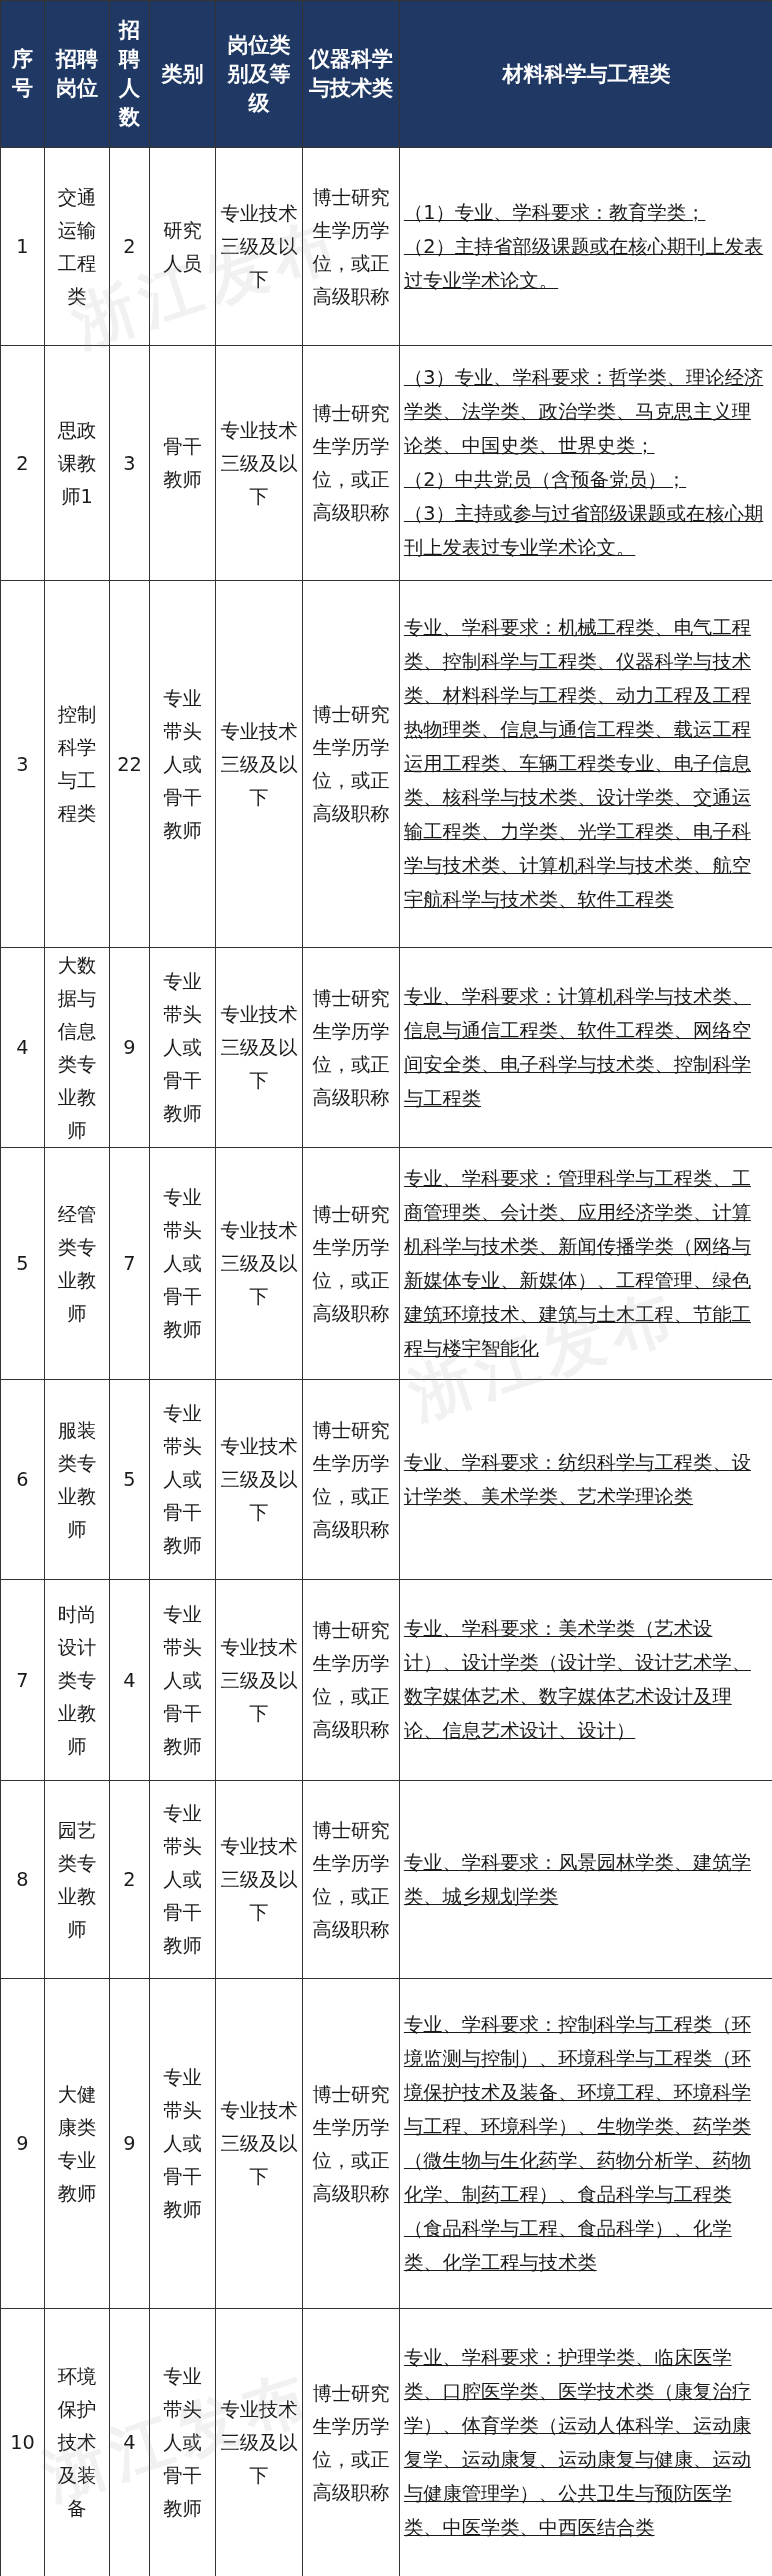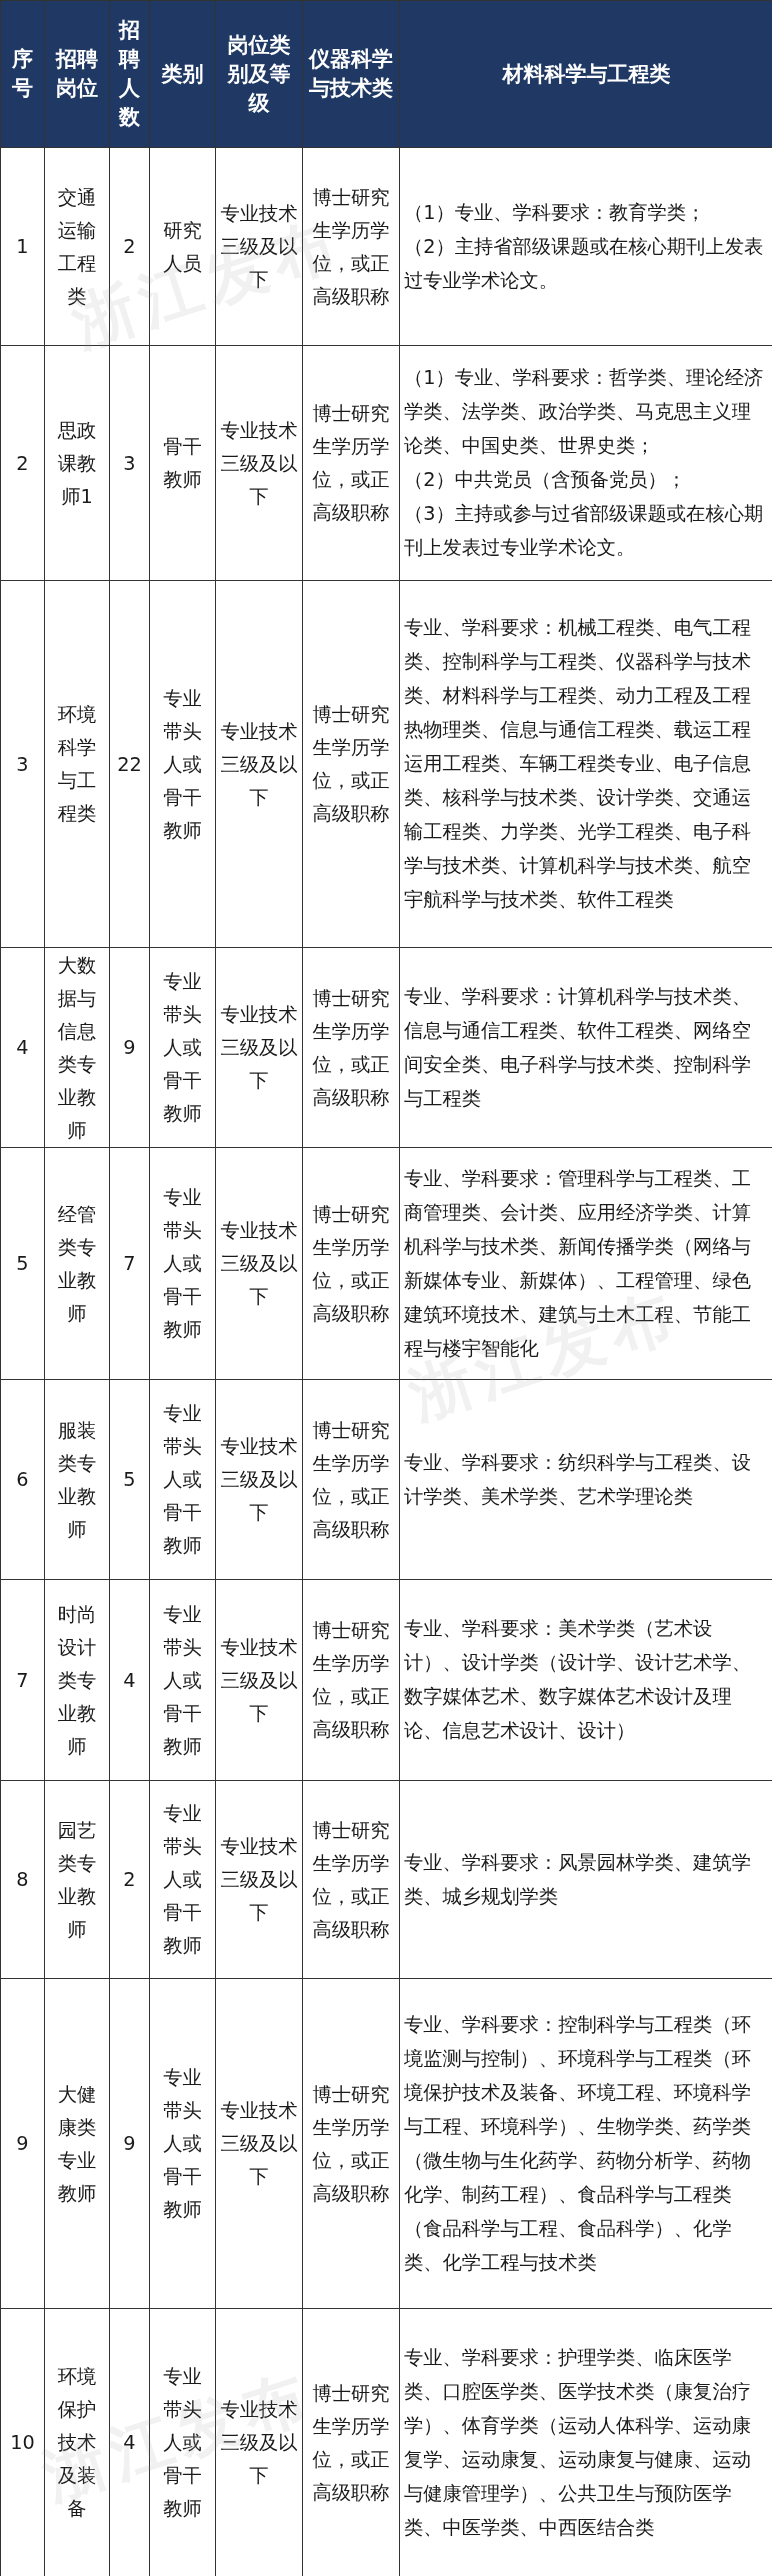--- a/index.html
+++ b/index.html
@@ -5,21 +5,21 @@
   html, body { margin: 0; padding: 0; background: #ffffff; }
   body { width: 772px; height: 2576px; overflow: hidden; position: relative;
          font-family: "DejaVu Sans", "Liberation Sans", sans-serif; }
   table.recruit { border-collapse: collapse; table-layout: fixed; width: 771px;
                   position: absolute; left: 0; top: 0; }
   table.recruit td, table.recruit th { border: 1.9px solid #333333; padding: 0; }
   thead th { background: #1f3864; color: #ffffff; font-weight: bold; font-size: 21px;
              line-height: 29px; text-align: center; vertical-align: middle; }
   tbody td { color: #1a1a1a; font-size: 19.3px; line-height: 33px; text-align: center;
              vertical-align: middle; background: #ffffff; }
-  tbody td.desc { text-align: left; padding: 0 5.8px 0 3.9px; line-height: 34px; }
+  tbody td.desc { text-align: left; padding: 0 5.8px 0 3.9px; line-height: 34px; text-decoration: underline; }
   .stack { display: block; padding: 0 3.9px; word-break: break-all; }
   .desc-line { display: block; }
   .watermark { position: absolute; color: rgba(150,150,150,0.13); font-weight: bold;
                font-size: 62px; transform: rotate(-18deg); pointer-events: none;
                letter-spacing: 7.7px; white-space: nowrap; }
 </style>
 </head>
 <body>
 
 <table class="recruit">
@@ -93,31 +93,31 @@
         <td>
           <span class="stack">骨干教师</span>
         </td>
         <td>
           <span class="stack">专业技术三级及以下</span>
         </td>
         <td>
           <span class="stack">博士研究生学历学位，或正高级职称</span>
         </td>
         <td class="desc">
-          <span class="desc-line">（1）专业、学科要求：哲学类、理论经济学类、法学类、政治学类、马克思主义理论类、中国史类、世界史类；</span>
+          <span class="desc-line">（3）专业、学科要求：哲学类、理论经济学类、法学类、政治学类、马克思主义理论类、中国史类、世界史类；</span>
           <span class="desc-line">（2）中共党员（含预备党员）；</span>
           <span class="desc-line">（3）主持或参与过省部级课题或在核心期刊上发表过专业学术论文。</span>
         </td>
       </tr>
       <tr style="height: 367px;">
         <td>
           <span class="stack">3</span>
         </td>
         <td>
-          <span class="stack">环境科学与工程类</span>
+          <span class="stack">控制科学与工程类</span>
         </td>
         <td>
           <span class="stack">22</span>
         </td>
         <td>
           <span class="stack">专业带头人或骨干教师</span>
         </td>
         <td>
           <span class="stack">专业技术三级及以下</span>
         </td>

